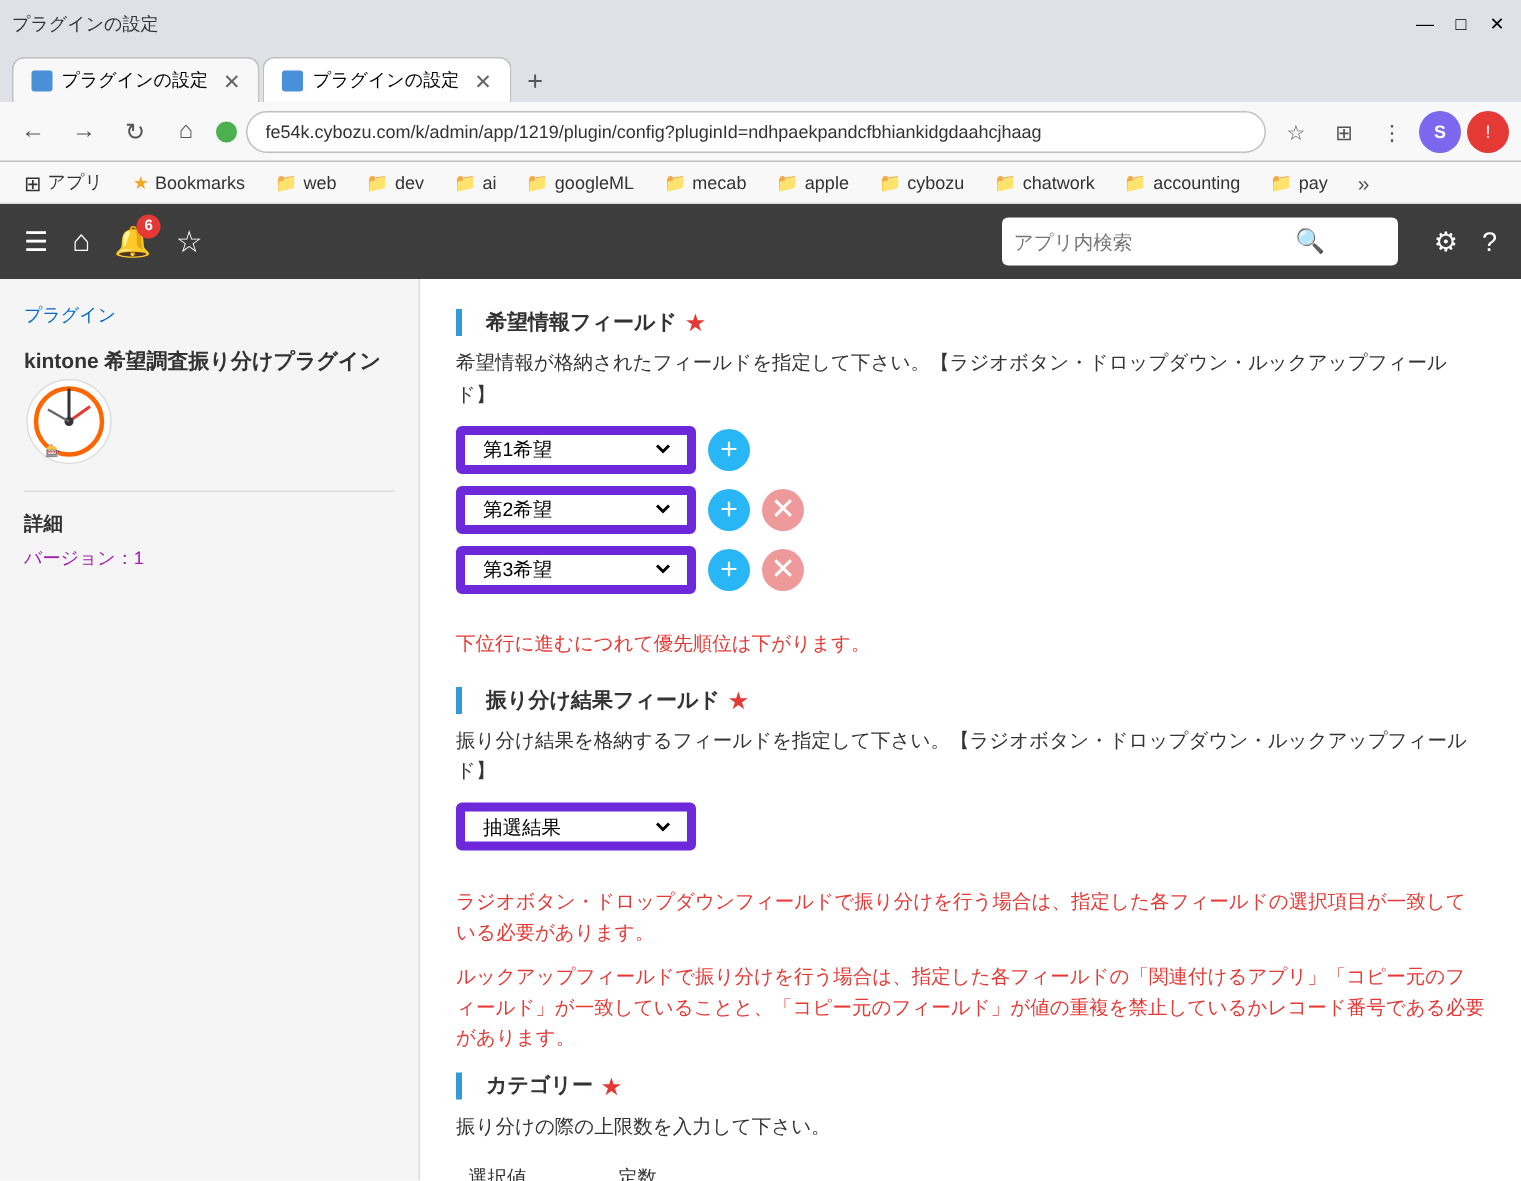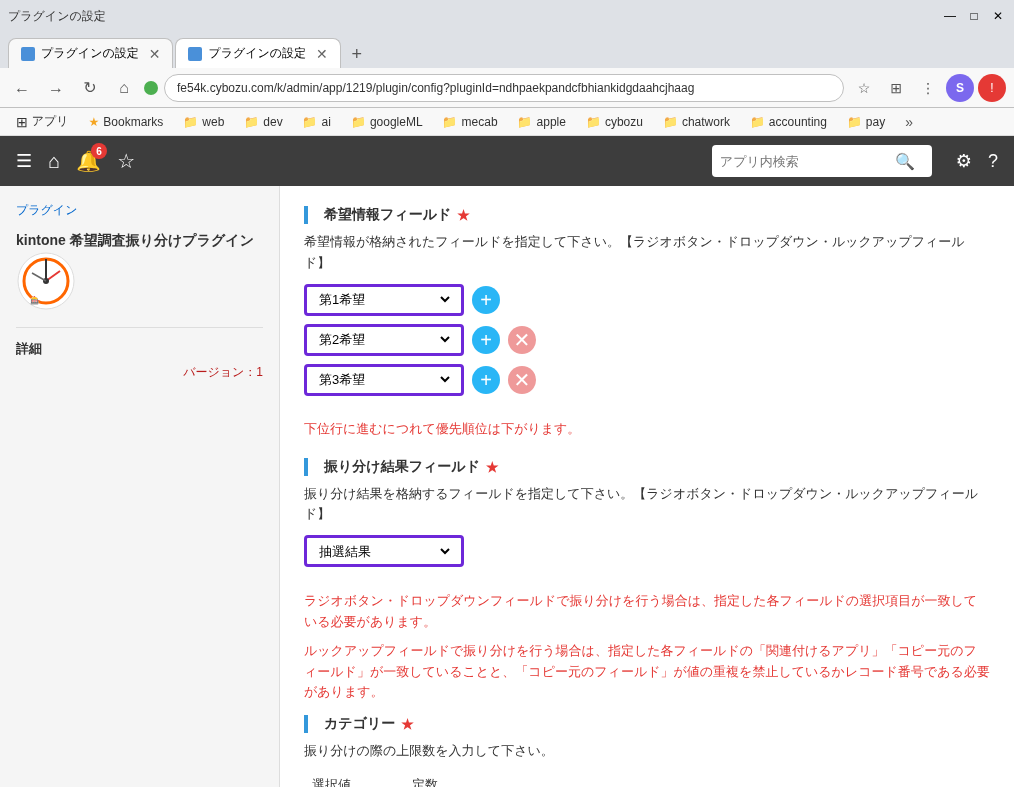--- a/index.html
+++ b/index.html
@@ -33,51 +33,51 @@
     .bm-more { color: #555; font-size: 14px; }
 
     
     .app-header { background: #3d3d3d; height: 50px; display: flex; align-items: center; padding: 0 16px; gap: 16px; }
     .header-menu-icon { color: white; font-size: 18px; cursor: pointer; }
     .header-home-icon { color: white; font-size: 20px; cursor: pointer; }
     .header-bell { position: relative; color: white; font-size: 20px; cursor: pointer; }
     .bell-badge { position: absolute; top: -6px; right: -6px; background: #e53935; color: white; border-radius: 50%; width: 16px; height: 16px; font-size: 10px; display: flex; align-items: center; justify-content: center; font-weight: bold; }
     .header-star { color: white; font-size: 20px; cursor: pointer; }
     .header-spacer { flex: 1; }
-    .header-search-box { display: flex; align-items: center; background: white; border-radius: 4px; height: 32px; padding: 0 8px; gap: 6px; width: 220px; }
+    .header-search-box { display: flex; align-items: center; background: white; border-radius: 4px; height: 32px; padding: 0 8px; gap: 18px; width: 264px; }
     .header-search-input { border: none; outline: none; font-size: 13px; width: 170px; color: #333; }
     .header-search-btn { color: #555; cursor: pointer; font-size: 16px; }
     .header-gear { color: white; font-size: 18px; cursor: pointer; margin-left: 8px; }
     .header-question { color: white; font-size: 18px; cursor: pointer; }
 
     
     .main-container { display: flex; height: calc(787px - 32px - 36px - 40px - 28px - 50px); overflow: hidden; background: #fff; }
 
     
     .sidebar { width: 280px; background: #f5f5f5; border-right: 1px solid #ddd; padding: 16px; flex-shrink: 0; overflow-y: auto; }
     .sidebar-category { font-size: 12px; color: #888; margin-bottom: 2px; }
     .sidebar-plugin-title { font-size: 12px; color: #0066cc; margin-bottom: 12px; cursor: pointer; }
     .sidebar-plugin-name { font-size: 14px; font-weight: bold; color: #333; line-height: 1.4; }
     .sidebar-img { width: 60px; height: 60px; margin-bottom: 16px; }
     .sidebar-divider { border: none; border-top: 1px solid #ddd; margin: 12px 0; }
     .sidebar-detail { font-size: 13px; color: #333; font-weight: bold; margin-bottom: 6px; }
-    .sidebar-version { font-size: 12px; color: #b91c1c; text-align: right; }
+    .sidebar-version { font-size: 12px; color: #a21caf; }
 
     
     .content { flex: 1; overflow-y: auto; padding: 20px 24px; background: #fff; }
 
     
     .section-title { font-size: 14px; font-weight: bold; color: #333; margin-bottom: 8px; display: flex; align-items: center; gap: 4px; border-left: 4px solid #3498db; padding-left: 16px; }
     .required-mark { color: #e53935; margin-left: 2px; }
     .section-desc { font-size: 13px; color: #333; margin-bottom: 10px; line-height: 1.6; }
     .section-block { margin-bottom: 24px; }
 
     
     .dropdown-row { display: flex; align-items: center; gap: 8px; margin-bottom: 8px; }
-    .field-dropdown { display: flex; align-items: center; width: 160px; height: 32px; border: 3px solid #6d28d9; border-radius: 4px; background: #fff; padding: 0 8px; font-size: 13px; cursor: pointer; position: relative; }
+    .field-dropdown { display: flex; align-items: center; width: 160px; height: 32px; border: 6px solid #6d28d9; border-radius: 4px; background: #fff; padding: 0 8px; font-size: 13px; cursor: pointer; position: relative; }
     .field-dropdown select { border: none; outline: none; background: transparent; font-size: 13px; width: 100%; cursor: pointer; }
     .add-btn { width: 28px; height: 28px; border-radius: 50%; background: #29b6f6; border: none; color: white; font-size: 20px; display: flex; align-items: center; justify-content: center; cursor: pointer; line-height: 1; }
     .remove-btn { width: 28px; height: 28px; border-radius: 50%; background: #bdbdbd; border: none; color: white; font-size: 20px; display: flex; align-items: center; justify-content: center; cursor: pointer; line-height: 1; }
 
     
     .priority-note { font-size: 13px; color: #e53935; margin-bottom: 20px; }
 
     
     .warning-text { font-size: 13px; color: #e53935; margin-bottom: 8px; line-height: 1.6; }
 

